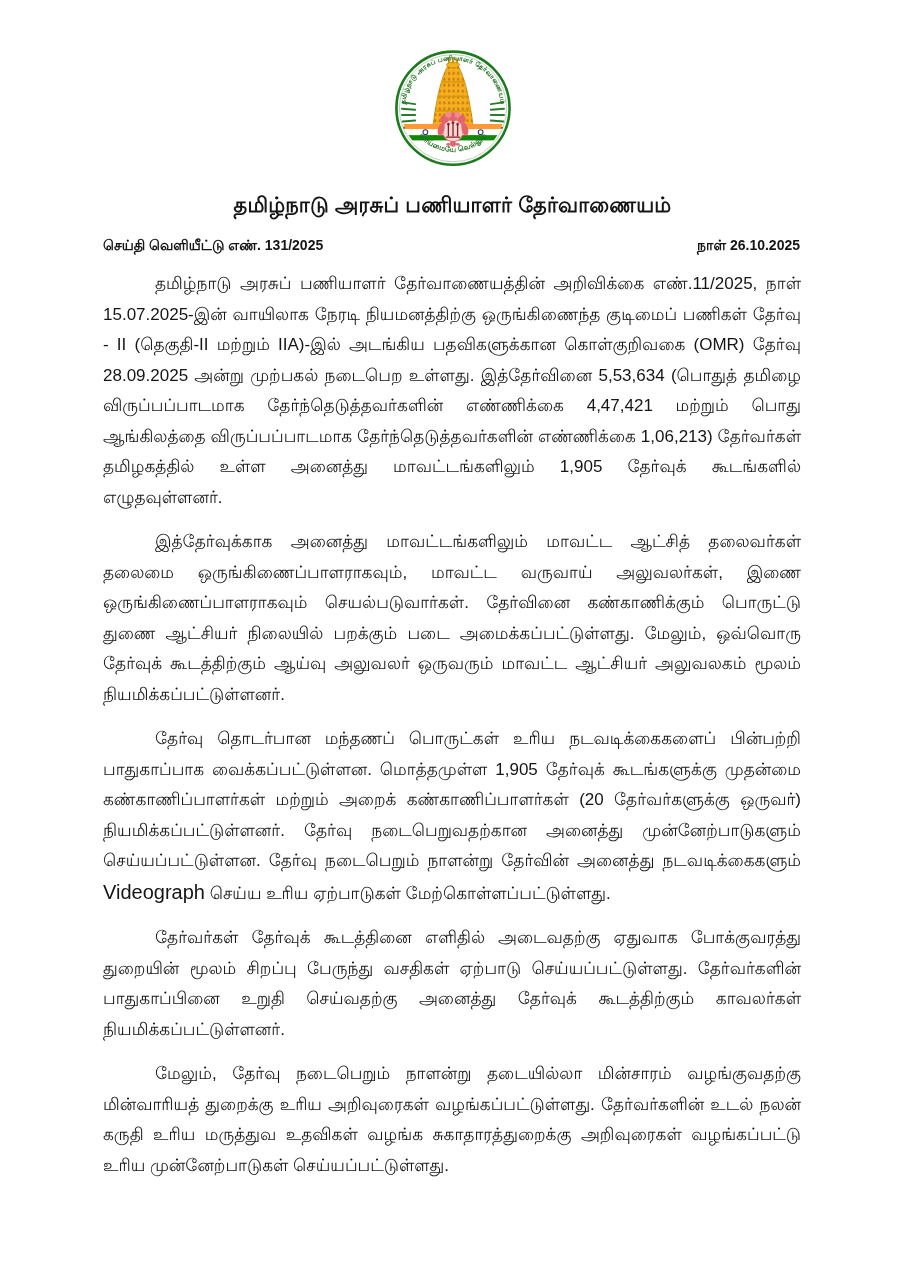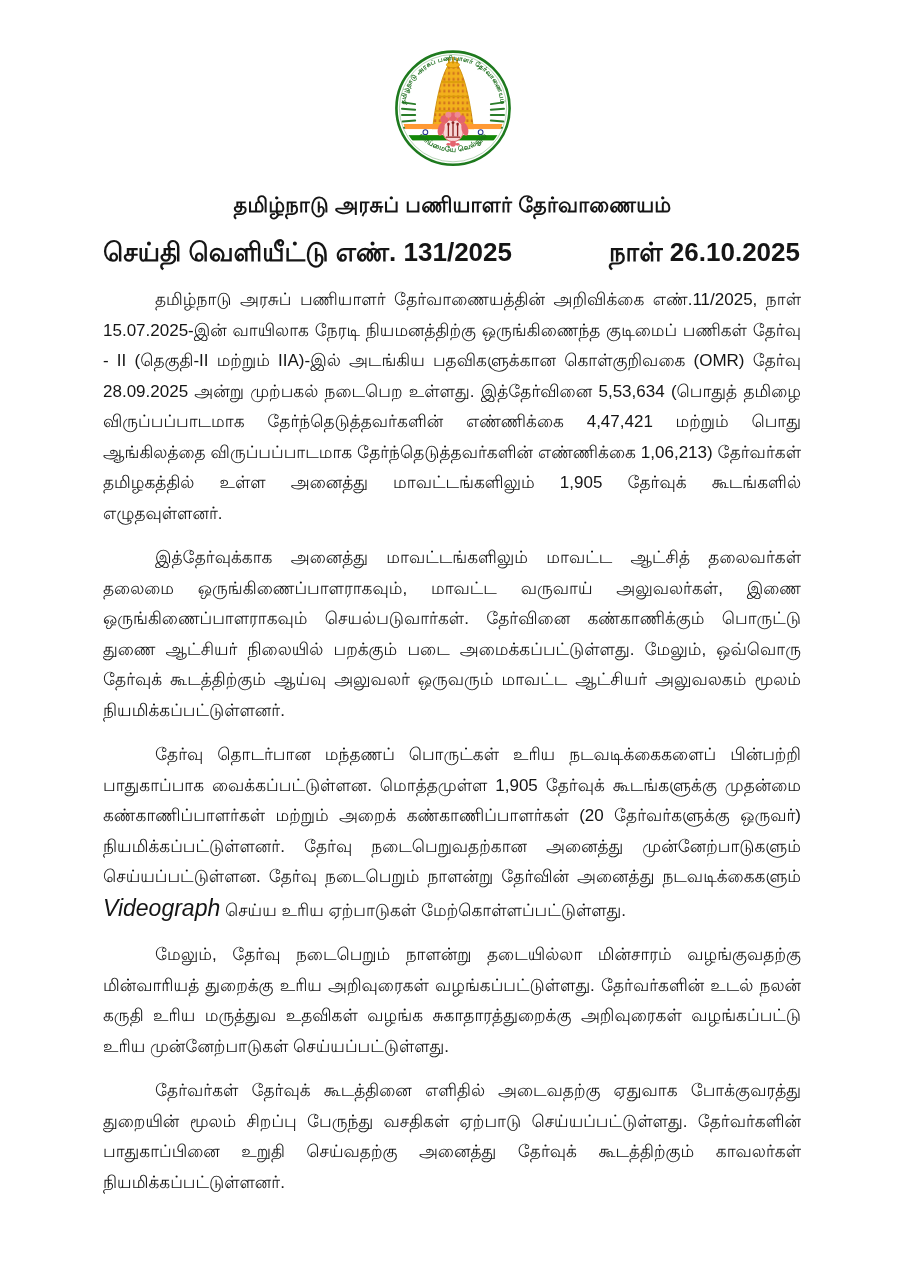--- a/index.html
+++ b/index.html
@@ -22,37 +22,36 @@
     text-align: center;
     font-size: 21px;
     font-weight: 700;
     letter-spacing: 0.2px;
   }
   .meta-row {
     display: flex;
     justify-content: space-between;
     align-items: baseline;
     margin: 17px 105px 0 103px;
-    font-size: 26px;
+    font-size: 14px;
     font-weight: 700;
   }
   .body-text {
     margin: 6px 104px 8px 103px;
     font-size: 17px;
     line-height: 30.5px;
     text-align: justify;
   }
   .body-text p {
     margin: 14px 0 0 0;
     text-indent: 52px;
   }
   .latin-word {
-    font-size: 23px;
+    font-size: 20px;
     font-family: "Liberation Sans", sans-serif;
-    font-style: italic;
   }
 </style>
 </head>
 <body>
 
 <div class="page">
 
   <div class="logo-wrap">
     <svg width="132" height="125" viewBox="0 0 200 190" xmlns="http://www.w3.org/2000/svg" aria-hidden="true">
       <defs>
@@ -147,17 +146,17 @@
 
   <div class="meta-row">
     <span>செய்தி வெளியீட்டு எண். 131/2025</span>
     <span>நாள் 26.10.2025</span>
   </div>
 
   <div class="body-text">
     <p>தமிழ்நாடு அரசுப் பணியாளர் தேர்வாணையத்தின் அறிவிக்கை எண்.11/2025, நாள் 15.07.2025-இன் வாயிலாக நேரடி நியமனத்திற்கு ஒருங்கிணைந்த குடிமைப் பணிகள் தேர்வு - II (தெகுதி-II மற்றும் IIA)-இல் அடங்கிய பதவிகளுக்கான கொள்குறிவகை (OMR) தேர்வு 28.09.2025 அன்று முற்பகல் நடைபெற உள்ளது. இத்தேர்வினை 5,53,634 (பொதுத் தமிழை விருப்பப்பாடமாக தேர்ந்தெடுத்தவர்களின் எண்ணிக்கை 4,47,421 மற்றும் பொது ஆங்கிலத்தை விருப்பப்பாடமாக தேர்ந்தெடுத்தவர்களின் எண்ணிக்கை 1,06,213) தேர்வர்கள் தமிழகத்தில் உள்ள அனைத்து மாவட்டங்களிலும் 1,905 தேர்வுக் கூடங்களில் எழுதவுள்ளனர்.</p>
     <p>இத்தேர்வுக்காக அனைத்து மாவட்டங்களிலும் மாவட்ட ஆட்சித் தலைவர்கள் தலைமை ஒருங்கிணைப்பாளராகவும், மாவட்ட வருவாய் அலுவலர்கள், இணை ஒருங்கிணைப்பாளராகவும் செயல்படுவார்கள். தேர்வினை கண்காணிக்கும் பொருட்டு துணை ஆட்சியர் நிலையில் பறக்கும் படை அமைக்கப்பட்டுள்ளது. மேலும், ஒவ்வொரு தேர்வுக் கூடத்திற்கும் ஆய்வு அலுவலர் ஒருவரும் மாவட்ட ஆட்சியர் அலுவலகம் மூலம் நியமிக்கப்பட்டுள்ளனர்.</p>
     <p><span>தேர்வு தொடர்பான மந்தணப் பொருட்கள் உரிய நடவடிக்கைகளைப் பின்பற்றி பாதுகாப்பாக வைக்கப்பட்டுள்ளன. மொத்தமுள்ள 1,905 தேர்வுக் கூடங்களுக்கு முதன்மை கண்காணிப்பாளர்கள் மற்றும் அறைக் கண்காணிப்பாளர்கள் (20 தேர்வர்களுக்கு ஒருவர்) நியமிக்கப்பட்டுள்ளனர். தேர்வு நடைபெறுவதற்கான அனைத்து முன்னேற்பாடுகளும் செய்யப்பட்டுள்ளன. தேர்வு நடைபெறும் நாளன்று தேர்வின் அனைத்து நடவடிக்கைகளும் </span><span class="latin-word">Videograph</span><span> செய்ய உரிய ஏற்பாடுகள் மேற்கொள்ளப்பட்டுள்ளது.</span></p>
+    <p>தேர்வர்கள் தேர்வுக் கூடத்தினை எளிதில் அடைவதற்கு ஏதுவாக போக்குவரத்து துறையின் மூலம் சிறப்பு பேருந்து வசதிகள் ஏற்பாடு செய்யப்பட்டுள்ளது. தேர்வர்களின் பாதுகாப்பினை உறுதி செய்வதற்கு அனைத்து தேர்வுக் கூடத்திற்கும் காவலர்கள் நியமிக்கப்பட்டுள்ளனர்.</p>
     <p>மேலும், தேர்வு நடைபெறும் நாளன்று தடையில்லா மின்சாரம் வழங்குவதற்கு மின்வாரியத் துறைக்கு உரிய அறிவுரைகள் வழங்கப்பட்டுள்ளது. தேர்வர்களின் உடல் நலன் கருதி உரிய மருத்துவ உதவிகள் வழங்க சுகாதாரத்துறைக்கு அறிவுரைகள் வழங்கப்பட்டு உரிய முன்னேற்பாடுகள் செய்யப்பட்டுள்ளது.</p>
-    <p>தேர்வர்கள் தேர்வுக் கூடத்தினை எளிதில் அடைவதற்கு ஏதுவாக போக்குவரத்து துறையின் மூலம் சிறப்பு பேருந்து வசதிகள் ஏற்பாடு செய்யப்பட்டுள்ளது. தேர்வர்களின் பாதுகாப்பினை உறுதி செய்வதற்கு அனைத்து தேர்வுக் கூடத்திற்கும் காவலர்கள் நியமிக்கப்பட்டுள்ளனர்.</p>
   </div>
 
 </div>
 
 </body></html>

